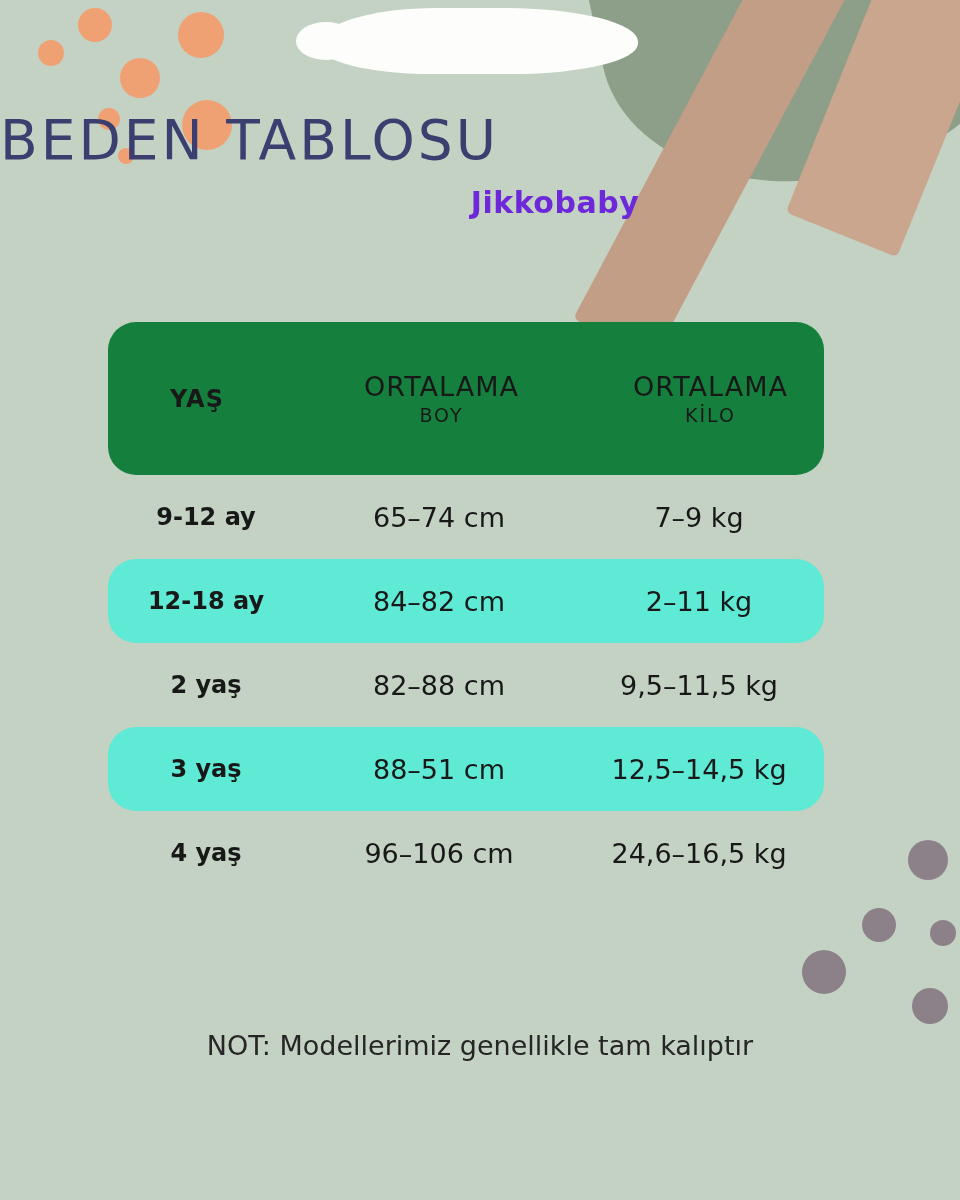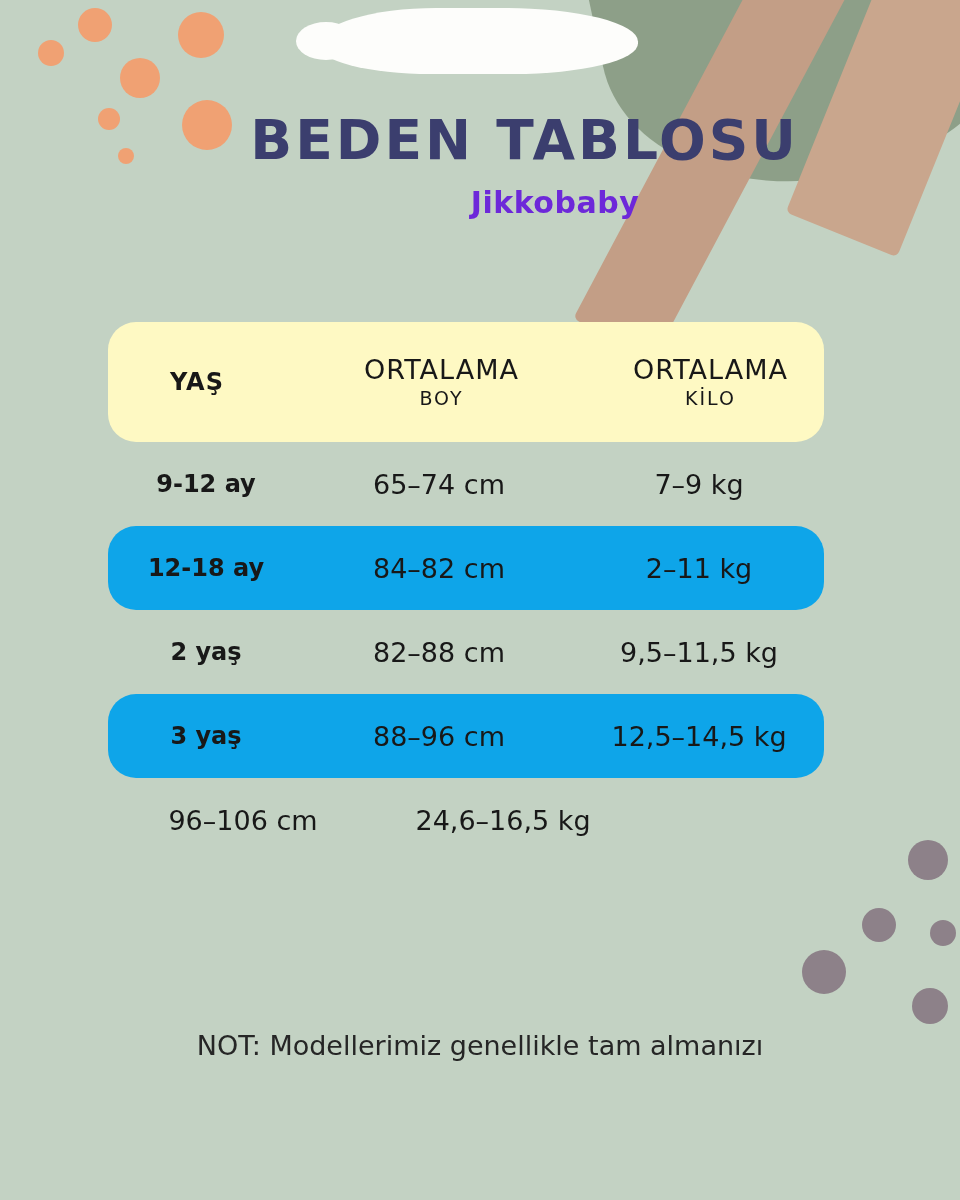--- a/index.html
+++ b/index.html
@@ -74,25 +74,25 @@
     background: #fdfdfb;
     border-radius: 50%;
   }
 
   
   .title {
     position: absolute;
     top: 108px;
     left: 0;
     width: 799px;
-    text-align: right;
+    text-align: left;
     color: #3b3e6e;
     font-family: "DejaVu Sans", sans-serif;
     font-size: 55px;
-    font-weight: 700;
+    font-weight: 400;
     letter-spacing: 3px;
   }
   .brand {
     position: absolute;
     top: 185px;
     left: 0;
     width: 960px;
     text-align: center;
     color: #6d28d9;
     font-size: 30px;
@@ -108,24 +108,24 @@
     top: 322px;
     left: 108px;
     width: 716px;
   }
   .row {
     display: flex;
     align-items: center;
     height: 84px;
     border-radius: 28px;
   }
-  .row.shaded { background: #0ea5e9; }
+  .row.shaded { background: #5eead4; }
   .row.header {
-    background: #fef9c3;
-    height: 120px;
+    background: #15803d;
+    height: 153px;
     gap: 33px;
   }
   .cell {
     text-align: center;
     color: #181818;
   }
   .c-age   { width: 196px; }
   .c-boy   { width: 270px; }
   .c-kilo  { width: 250px; }
 
@@ -216,28 +216,29 @@
     </div>
 
     <div class="row">
       <div class="cell c-age">2 yaş</div>
       <div class="cell c-boy">82–88 cm</div>
       <div class="cell c-kilo">9,5–11,5 kg</div>
     </div>
 
     <div class="row shaded">
       <div class="cell c-age">3 yaş</div>
-      <div class="cell c-boy">88–96 cm</div>
+      <div class="cell c-boy">88–51 cm</div>
       <div class="cell c-kilo">12,5–14,5 kg</div>
     </div>
 
     <div class="row">
+      <div class="cell c-age">4 yaş</div>
       <div class="cell c-boy">96–106 cm</div>
       <div class="cell c-kilo">24,6–16,5 kg</div>
     </div>
 
   </div>
 
   <div class="note">
-    <div class="note-line1">NOT: Modellerimiz genellikle tam almanızı</div>
+    <div class="note-line1">NOT: Modellerimiz genellikle tam kalıptır</div>
   </div>
 
 </div>
 
 </body></html>

